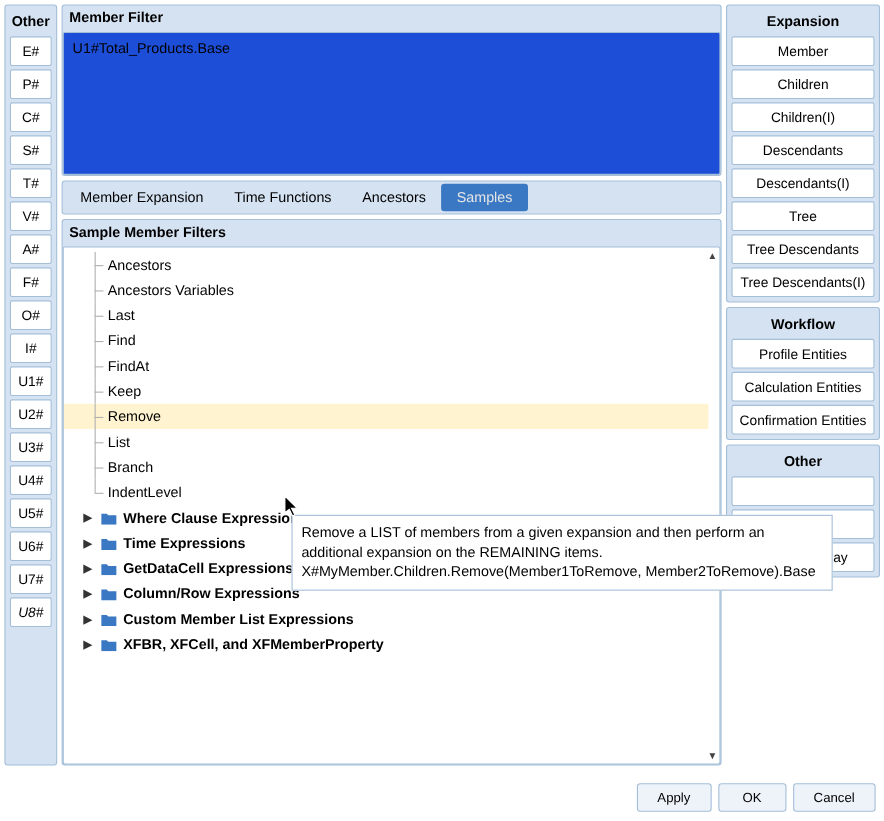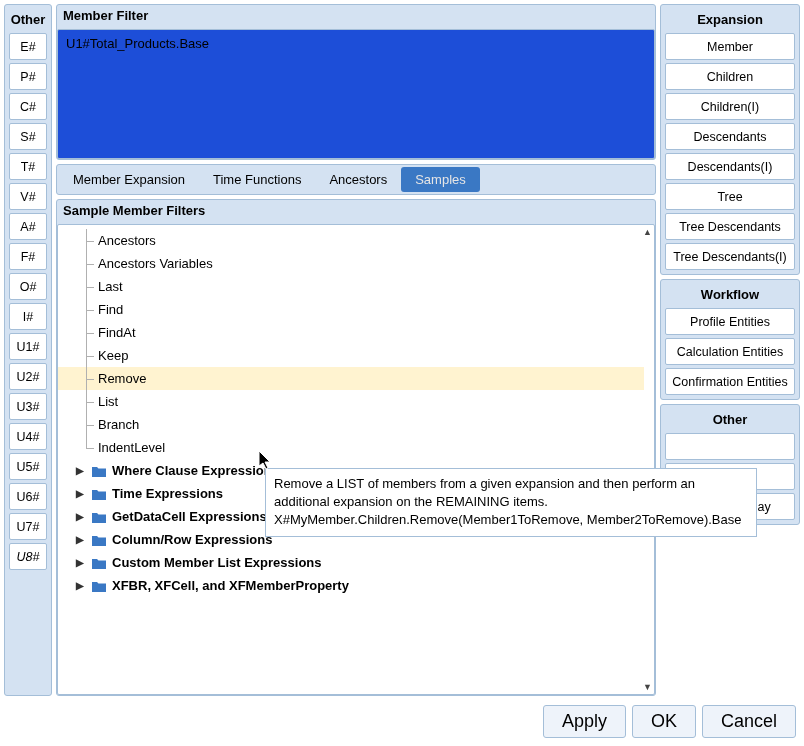--- a/index.html
+++ b/index.html
@@ -221,21 +221,21 @@
     bottom: 8px;
     right: 8px;
     display: flex;
     gap: 6px;
   }
   .btn {
     background: #eef3fa;
     border: 1px solid #a4bed8;
     border-radius: 3px;
     padding: 5px 18px;
-    font-size: 18px;
+    font-size: 12px;
     cursor: pointer;
     min-width: 62px;
     text-align: center;
   }
 </style>
 </head>
 <body>
 
 <div class="container">
 

